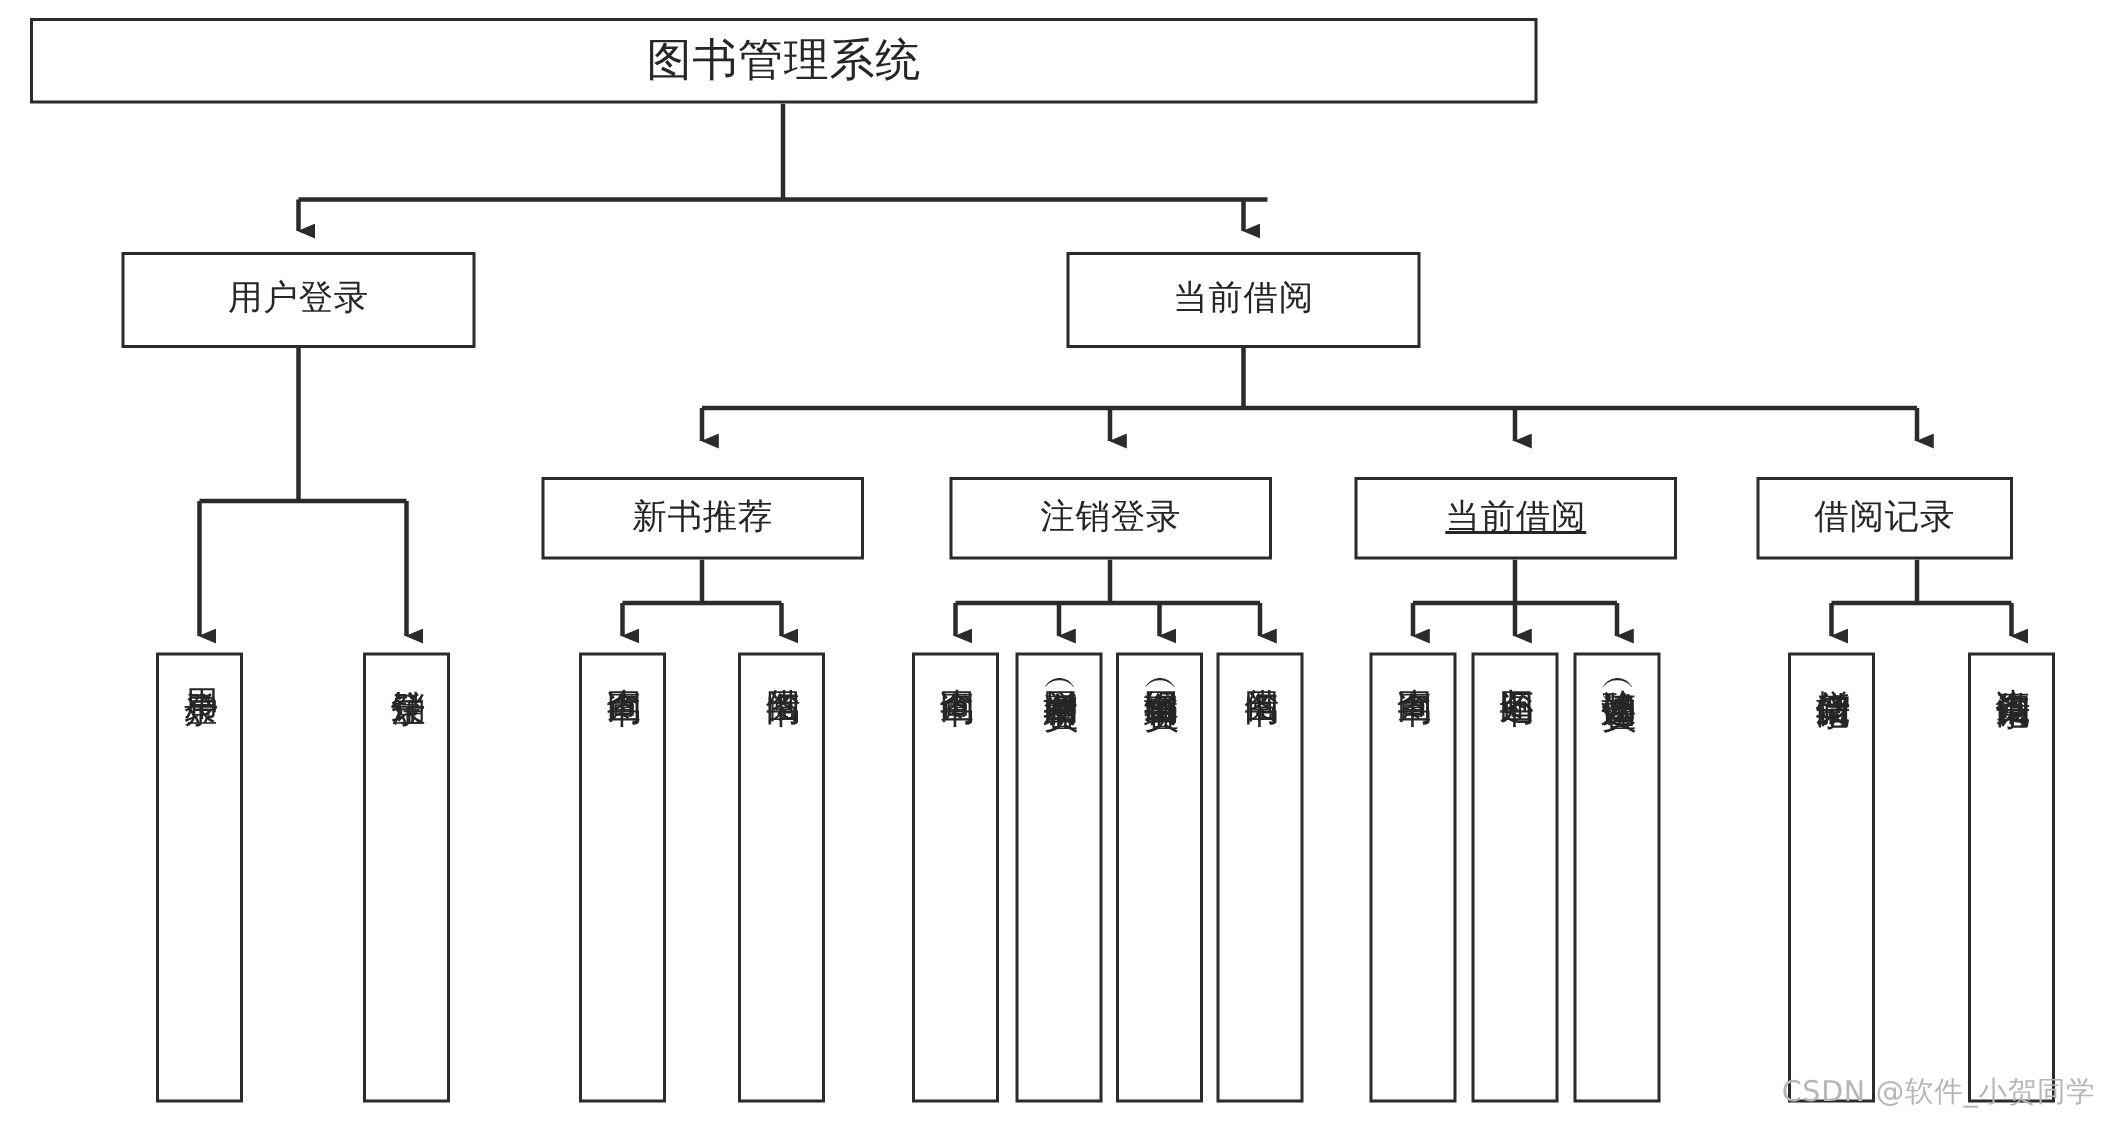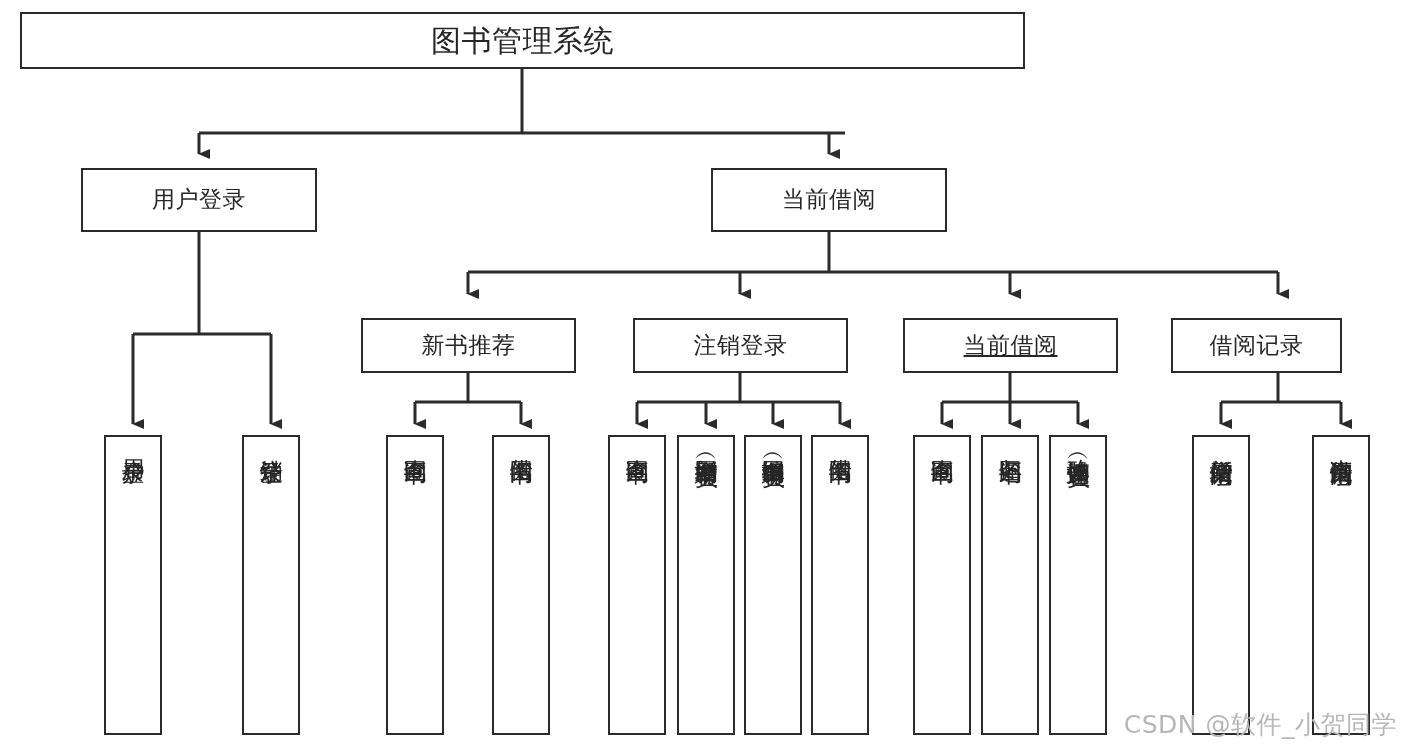--- a/index.html
+++ b/index.html
@@ -57,21 +57,21 @@
     line-height: 1.28;
     letter-spacing: 1px;
     color: #262626;
     white-space: nowrap;
     display: block;
   }
   .watermark {
     position: absolute;
     right: 8px;
     bottom: 6px;
-    font-size: 25px;
+    font-size: 19px;
     color: #b6b6b6;
     letter-spacing: 0.5px;
     white-space: nowrap;
     user-select: none;
   }
 </style>
 </head>
 <body>
 
 <div id="canvas">

